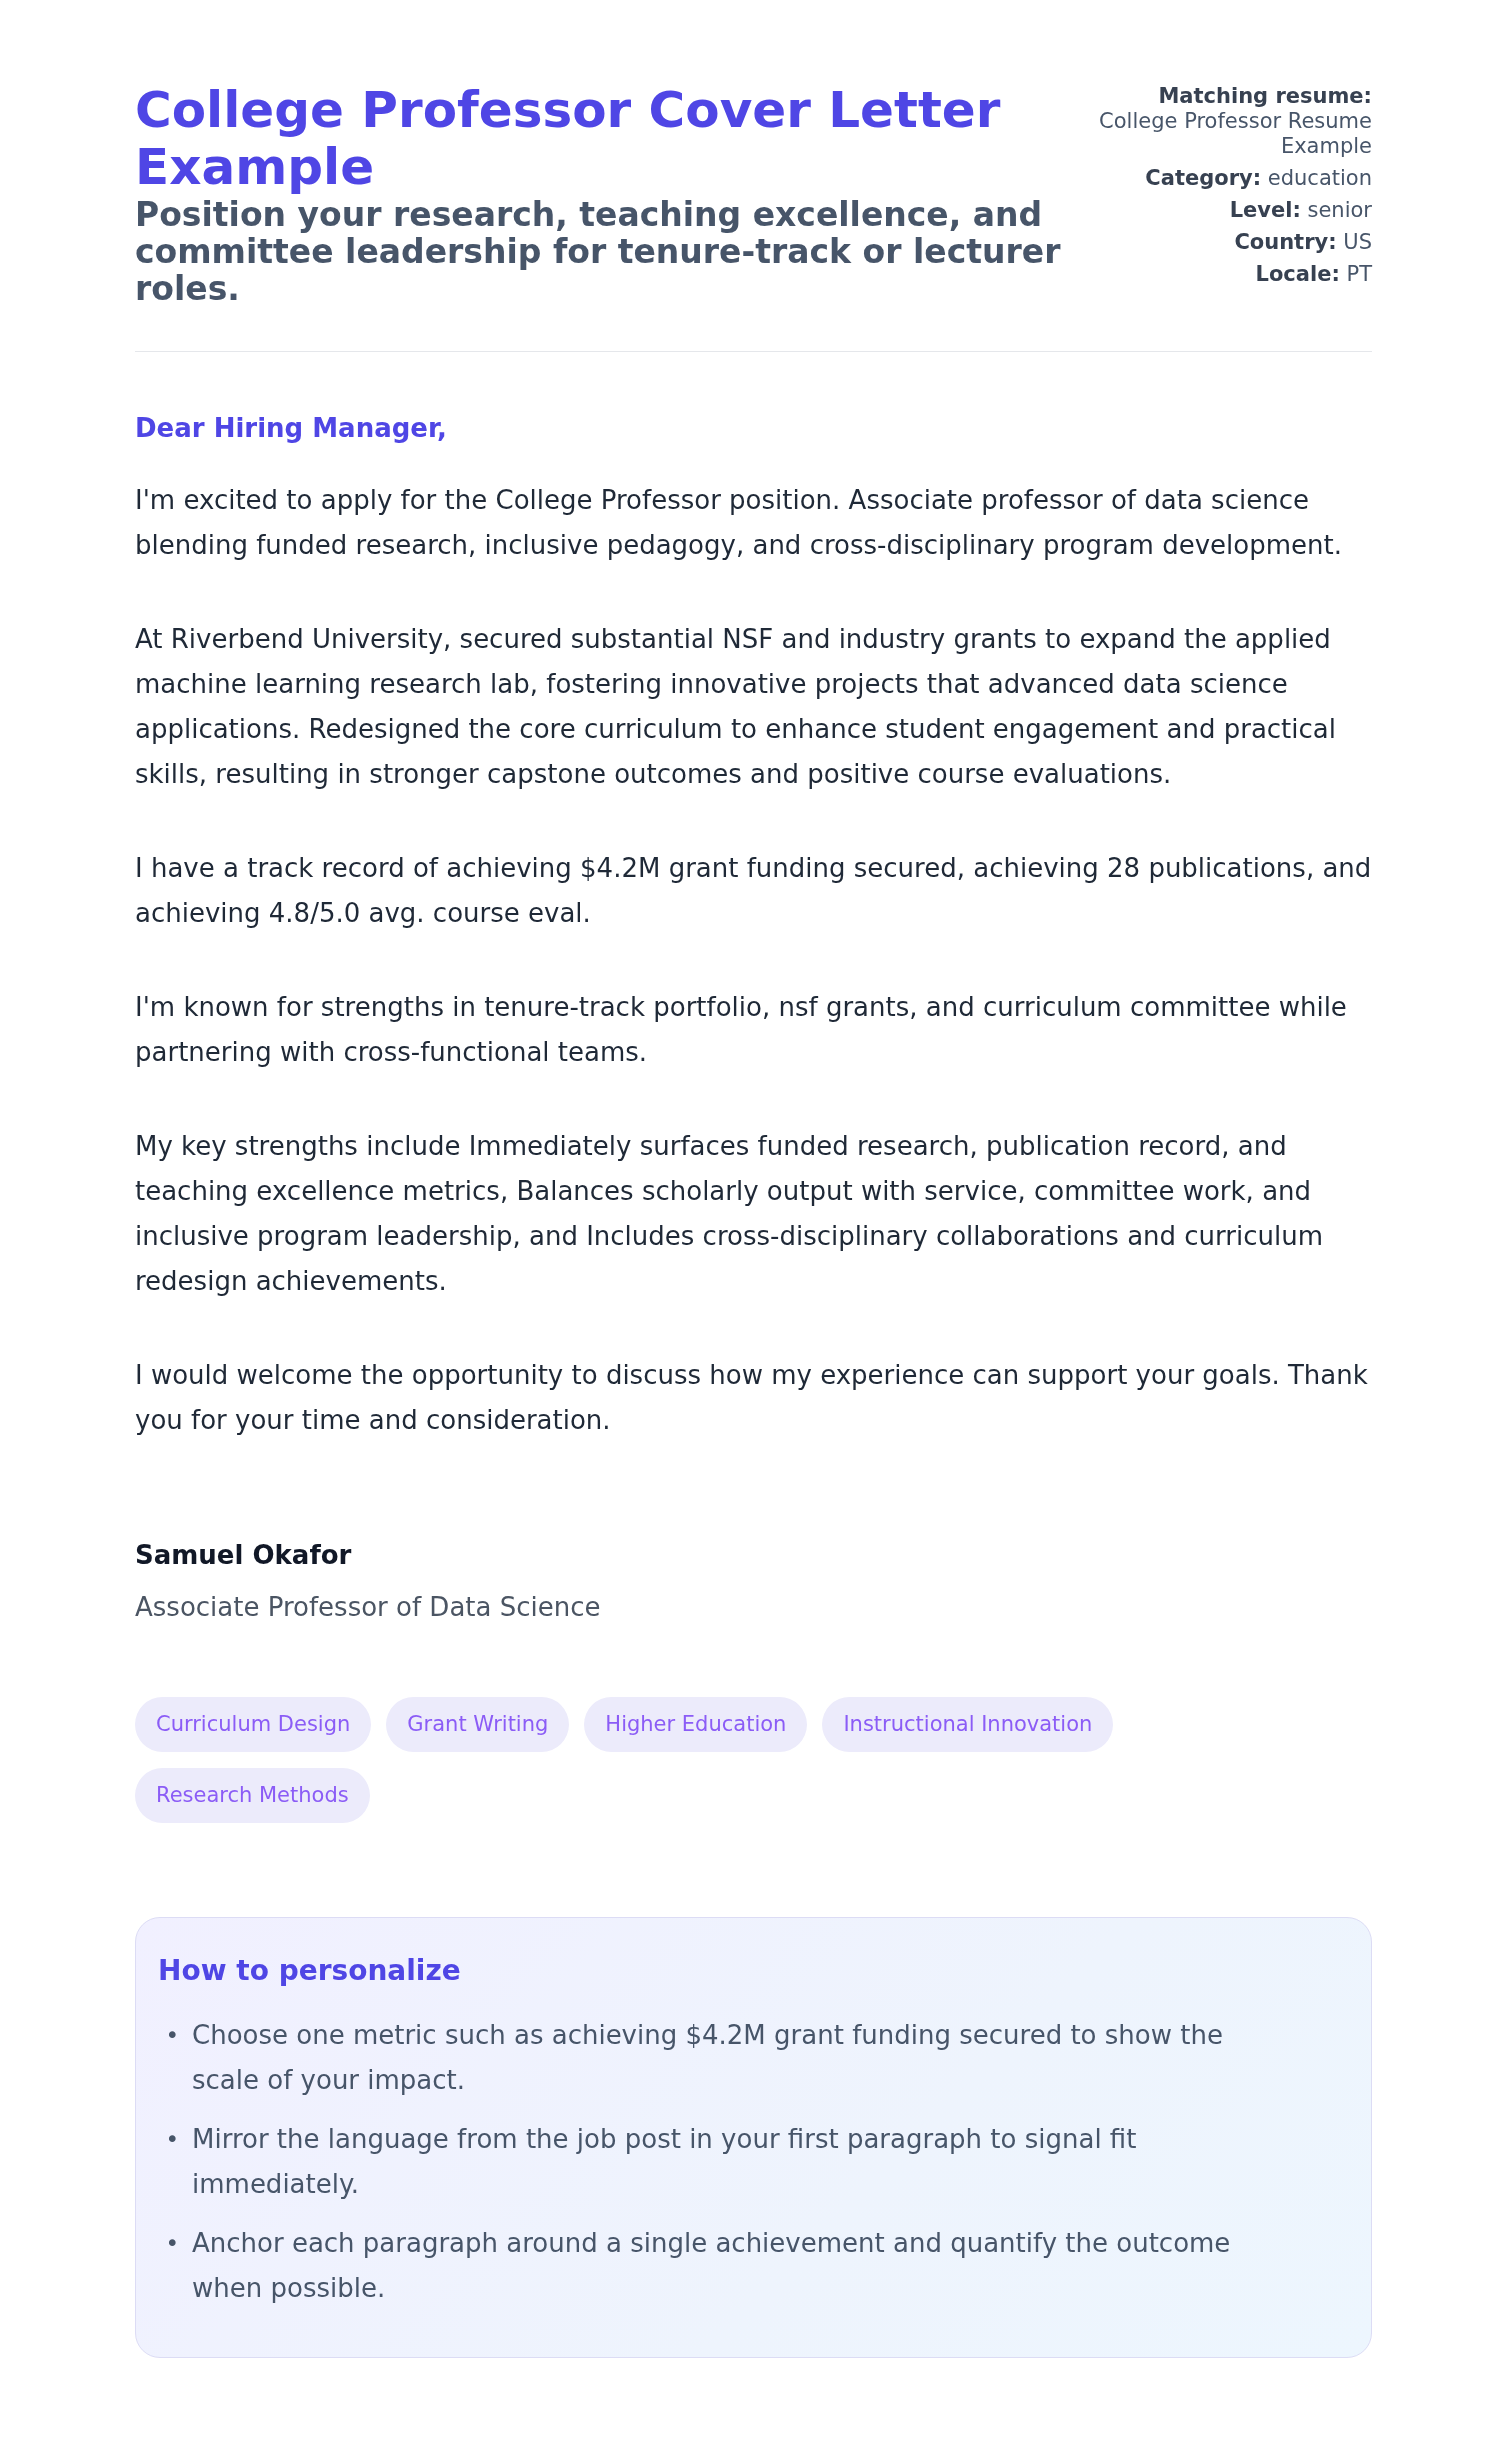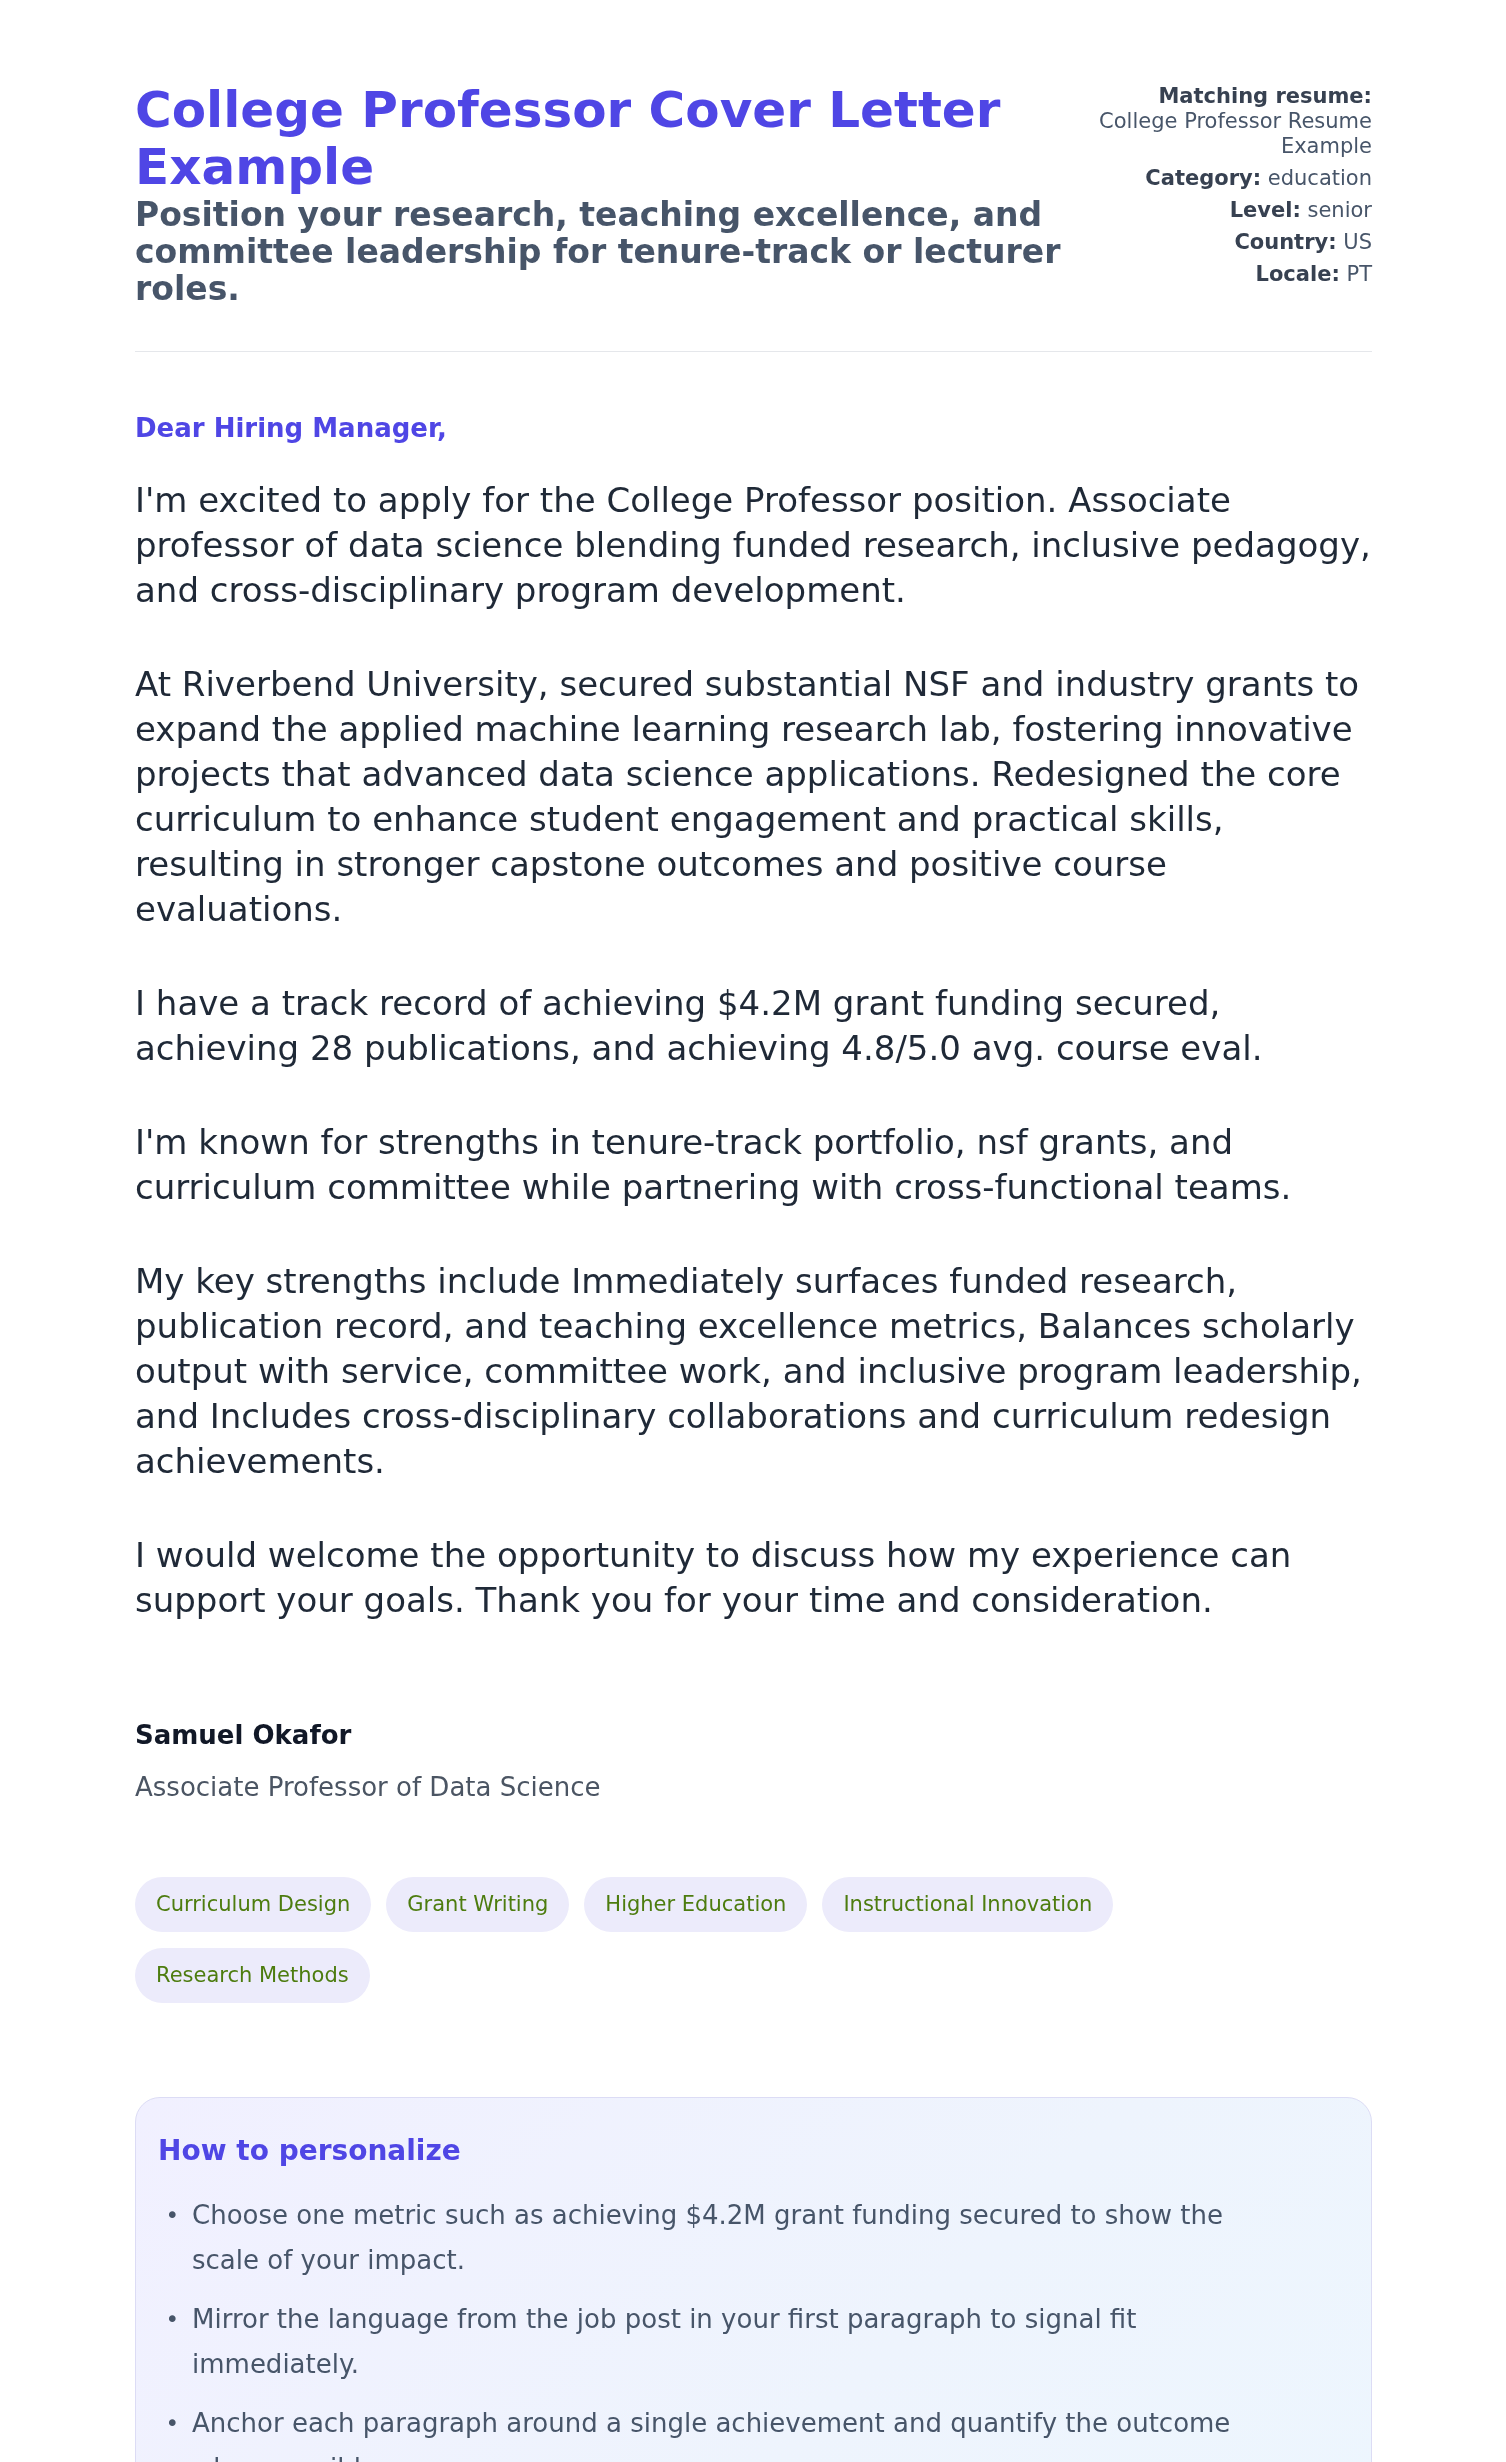--- a/index.html
+++ b/index.html
@@ -53,21 +53,21 @@
     .meta .resume-val { display: block; }
     .greeting {
       margin: 60px 0 0 0;
       font-size: 26px;
       line-height: 32px;
       font-weight: bold;
       color: #4f46e5;
     }
     .letter p {
       margin: 0;
-      font-size: 34px;
+      font-size: 26px;
       line-height: 45px;
       color: #1f2937;
     }
     .letter p.first { margin-top: 34px; }
     .letter p + p { margin-top: 49px; }
     .signature { margin-top: 96px; }
     .sig-name {
       font-size: 26px;
       line-height: 32px;
       font-weight: bold;
@@ -86,21 +86,21 @@
       margin-top: 74px;
       width: 1028px;
     }
     .tag {
       display: inline-block;
       height: 55px;
       line-height: 55px;
       padding: 0 21px;
       border-radius: 27.5px;
       background: #ecebfb;
-      color: #4d7c0f;
+      color: #8b5cf6;
       font-size: 21px;
       cursor: pointer;
     }
     .tips {
       margin-top: 94px;
       box-sizing: border-box;
       width: 1237px;
       height: 441px;
       border: 1.8px solid #dcdcf5;
       border-radius: 25px;

